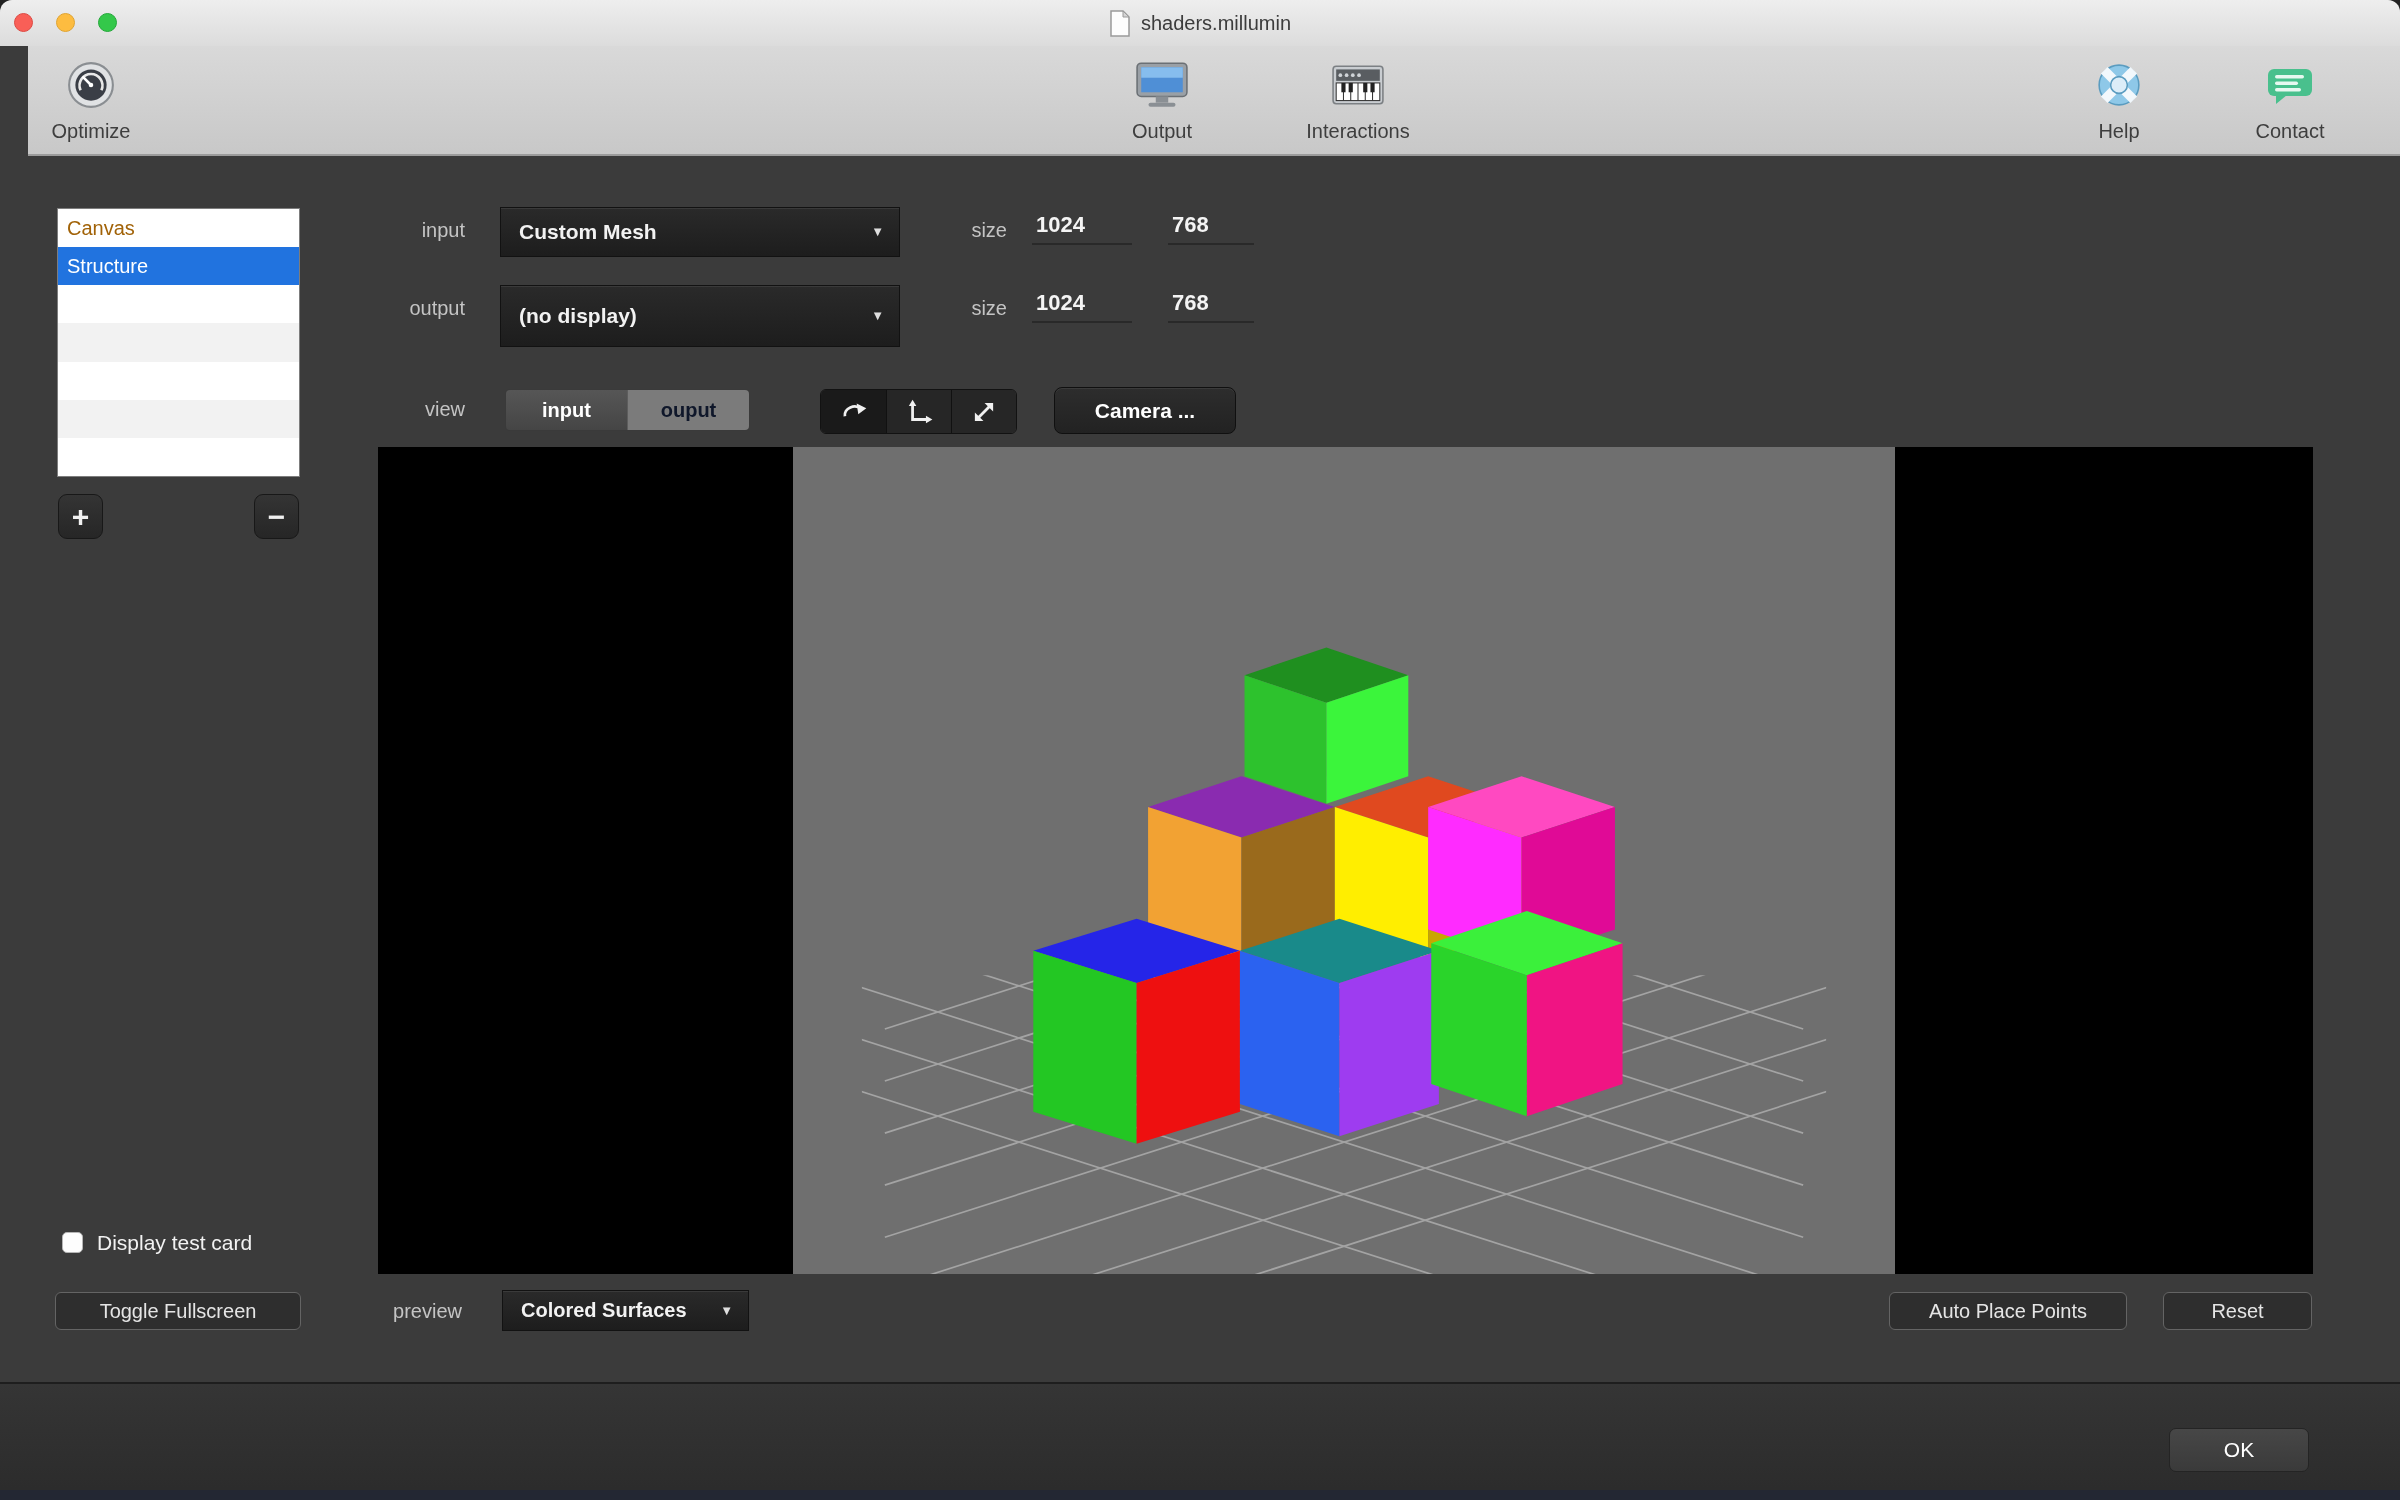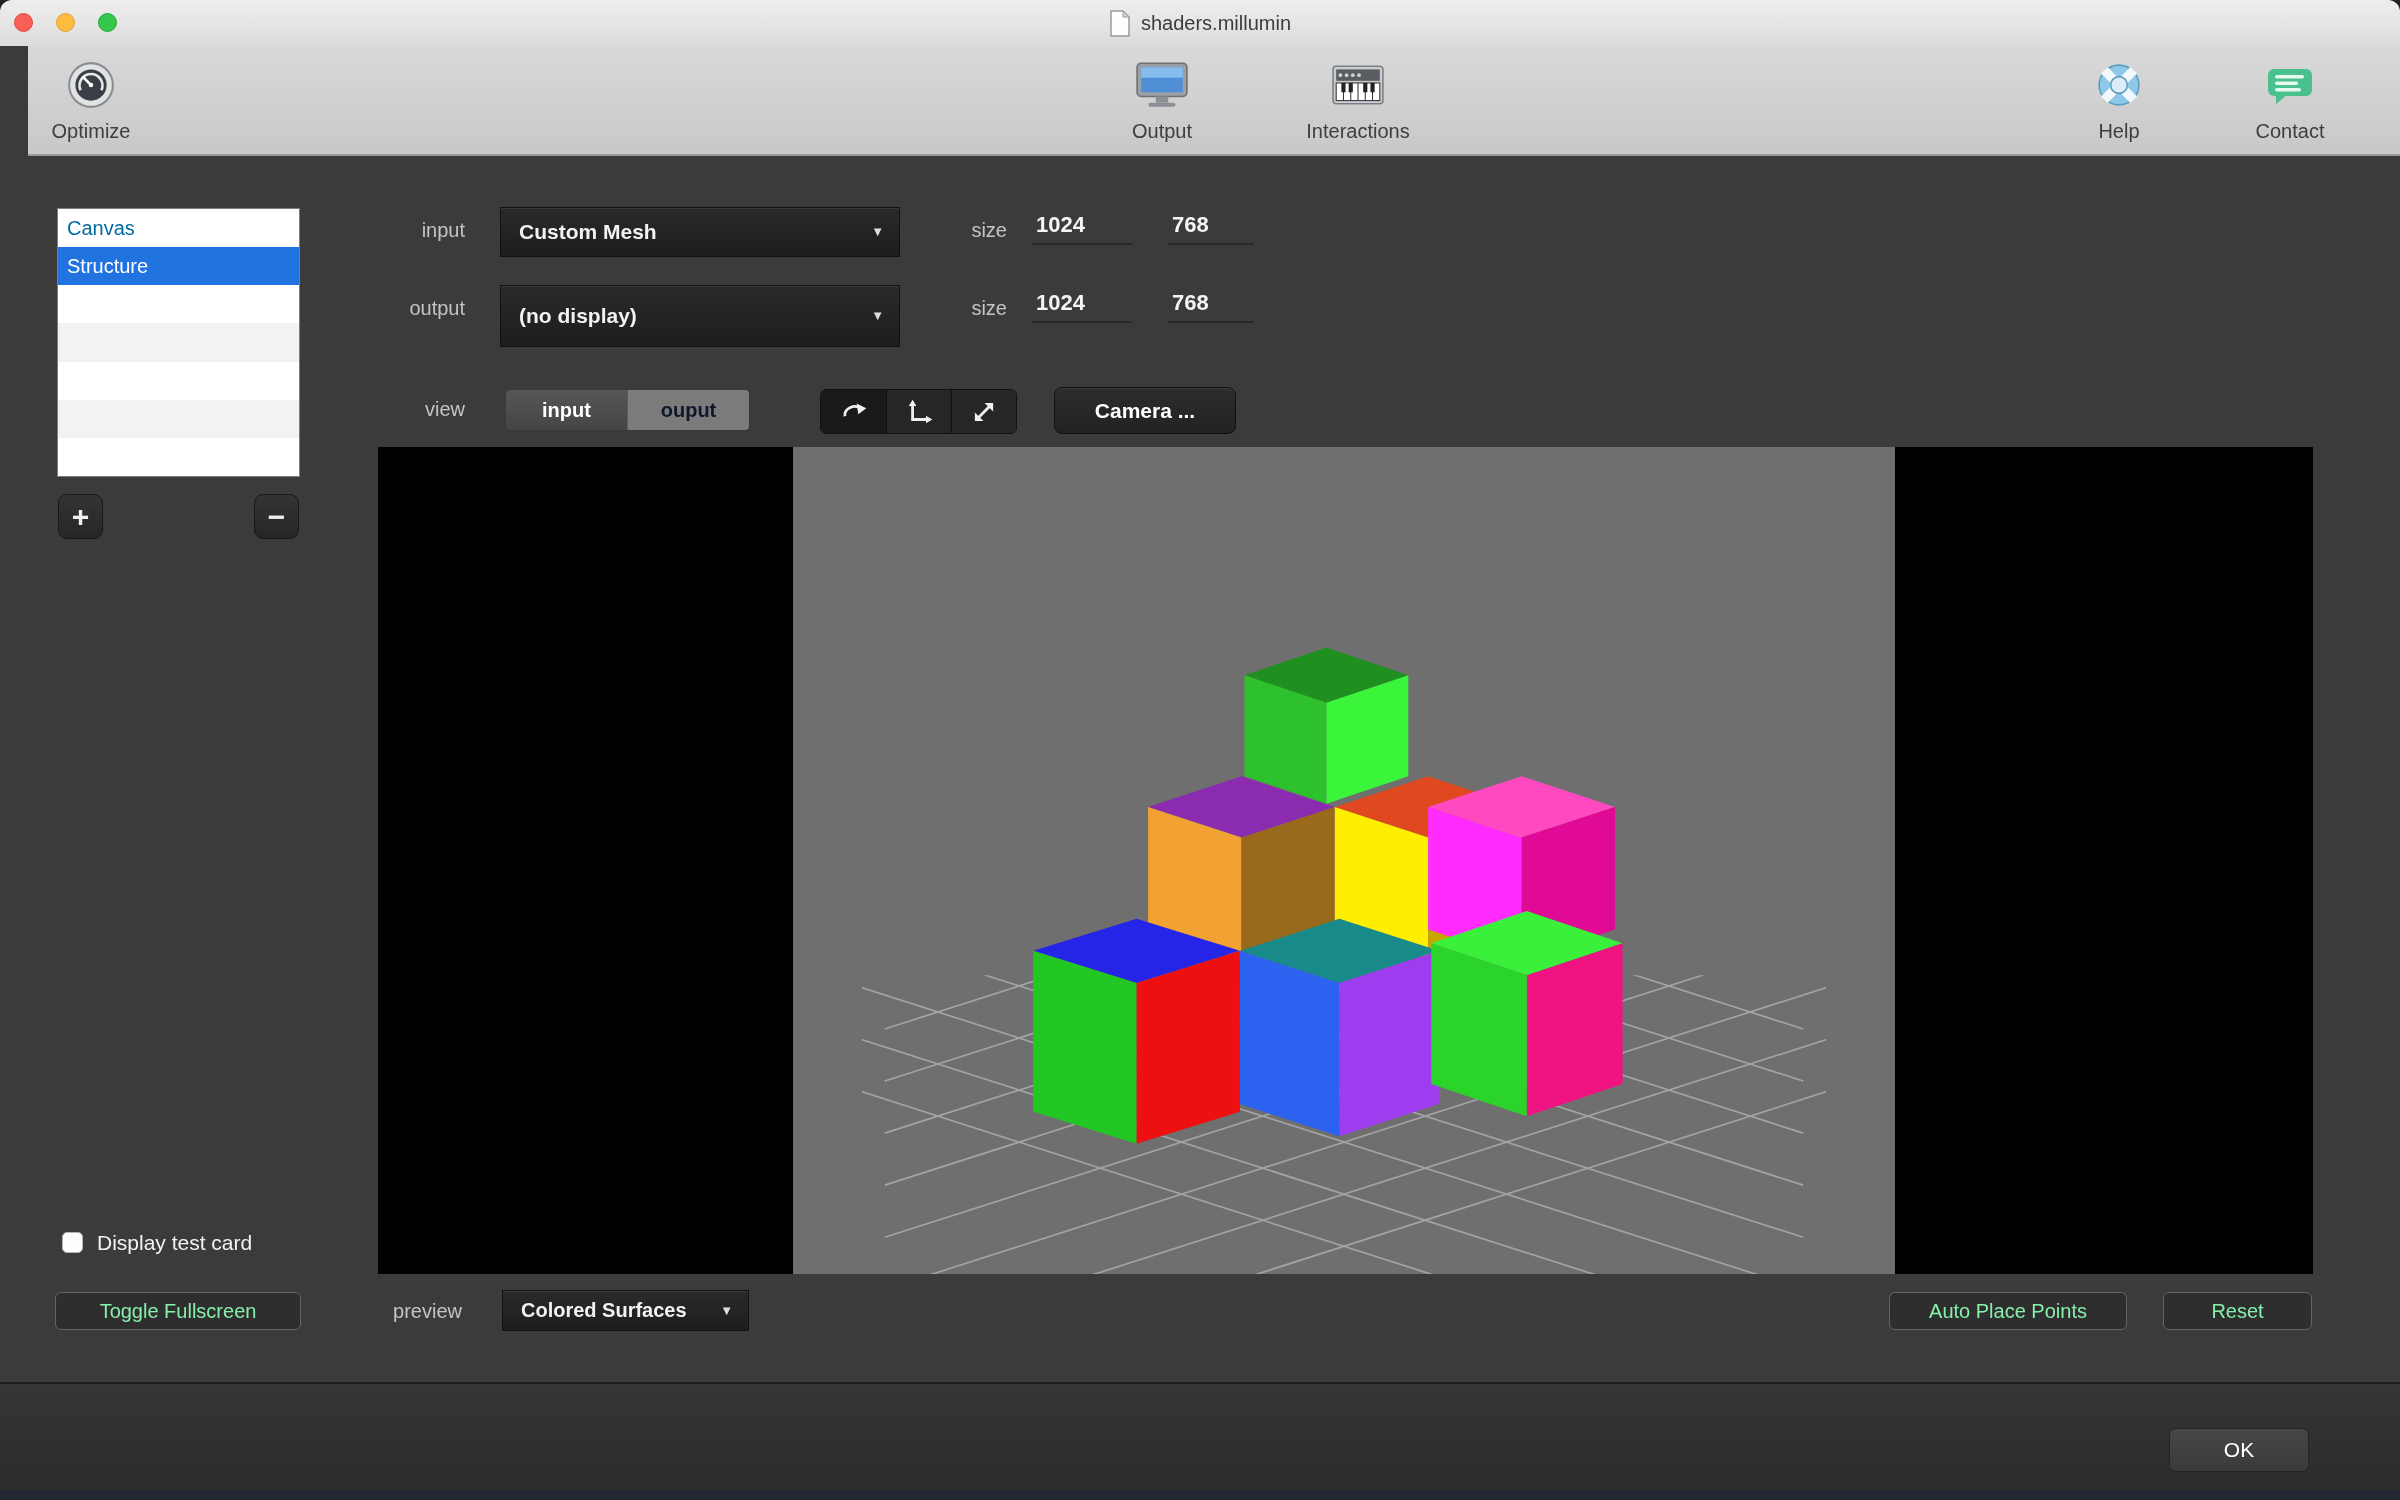--- a/index.html
+++ b/index.html
@@ -24,24 +24,24 @@
   .toolitem .tlabel{font-size:20px;color:#3e3e3e;margin-top:4px;}
 
   
   .label{color:#c4c4c4;font-size:20px;text-align:right;}
   .dropdown{background:linear-gradient(#2a2a2a,#1d1d1d);border:1px solid #121212;border-radius:0;
             box-shadow:inset 0 1px 0 rgba(255,255,255,0.08);display:flex;align-items:center;
             padding:0 46px 0 18px;color:#f2f2f2;font-size:21px;font-weight:bold;position:absolute;cursor:pointer;}
   .dropdown .chev{position:absolute;right:15px;top:50%;transform:translateY(-52%);font-size:13px;color:#dedede;}
   .size-input{position:absolute;width:100px;background:transparent;border:none;border-bottom:2px solid rgba(0,0,0,0.3);
               color:#f4f4f4;font-size:22px;font-weight:bold;padding:2px 4px 5px;outline:none;}
-  .darkbtn{position:absolute;background:#2e2e2e;border:1px solid #646464;border-radius:6px;color:#86efac;
+  .darkbtn{position:absolute;background:#2e2e2e;border:1px solid #646464;border-radius:6px;color:#e5e5e5;
            font-size:20px;display:flex;align-items:center;justify-content:center;cursor:pointer;}
   .listbox{position:absolute;background:#fff;border:1px solid #7d7d7d;display:flex;flex-direction:column;}
-  .listrow{flex:1;display:flex;align-items:center;padding-left:9px;font-size:20px;color:#0369a1;}
+  .listrow{flex:1;display:flex;align-items:center;padding-left:9px;font-size:20px;color:#a16207;}
   .listrow.alt{background:#f2f2f2;}
   .listrow.sel{background:#2173df;color:#fff;}
   .sqbtn{position:absolute;width:45px;height:45px;background:linear-gradient(#343434,#262626);border:1px solid #181818;
          border-radius:9px;color:#f0f0f0;font-size:30px;font-weight:bold;display:flex;align-items:center;justify-content:center;
          line-height:0;cursor:pointer;}
   .seg{position:absolute;display:flex;border-radius:5px;overflow:hidden;border:1px solid #3a3a3a;}
   .seg .s{flex:1;display:flex;align-items:center;justify-content:center;font-size:20px;font-weight:bold;cursor:pointer;}
   .seg .s.on{background:linear-gradient(#565656,#454545);color:#fff;}
   .seg .s.off{background:#7b7b7b;color:#0f172a;border-left:1px solid #5d5d5d;}
   .tools{position:absolute;display:flex;border:1px solid #121212;border-radius:6px;overflow:hidden;}

